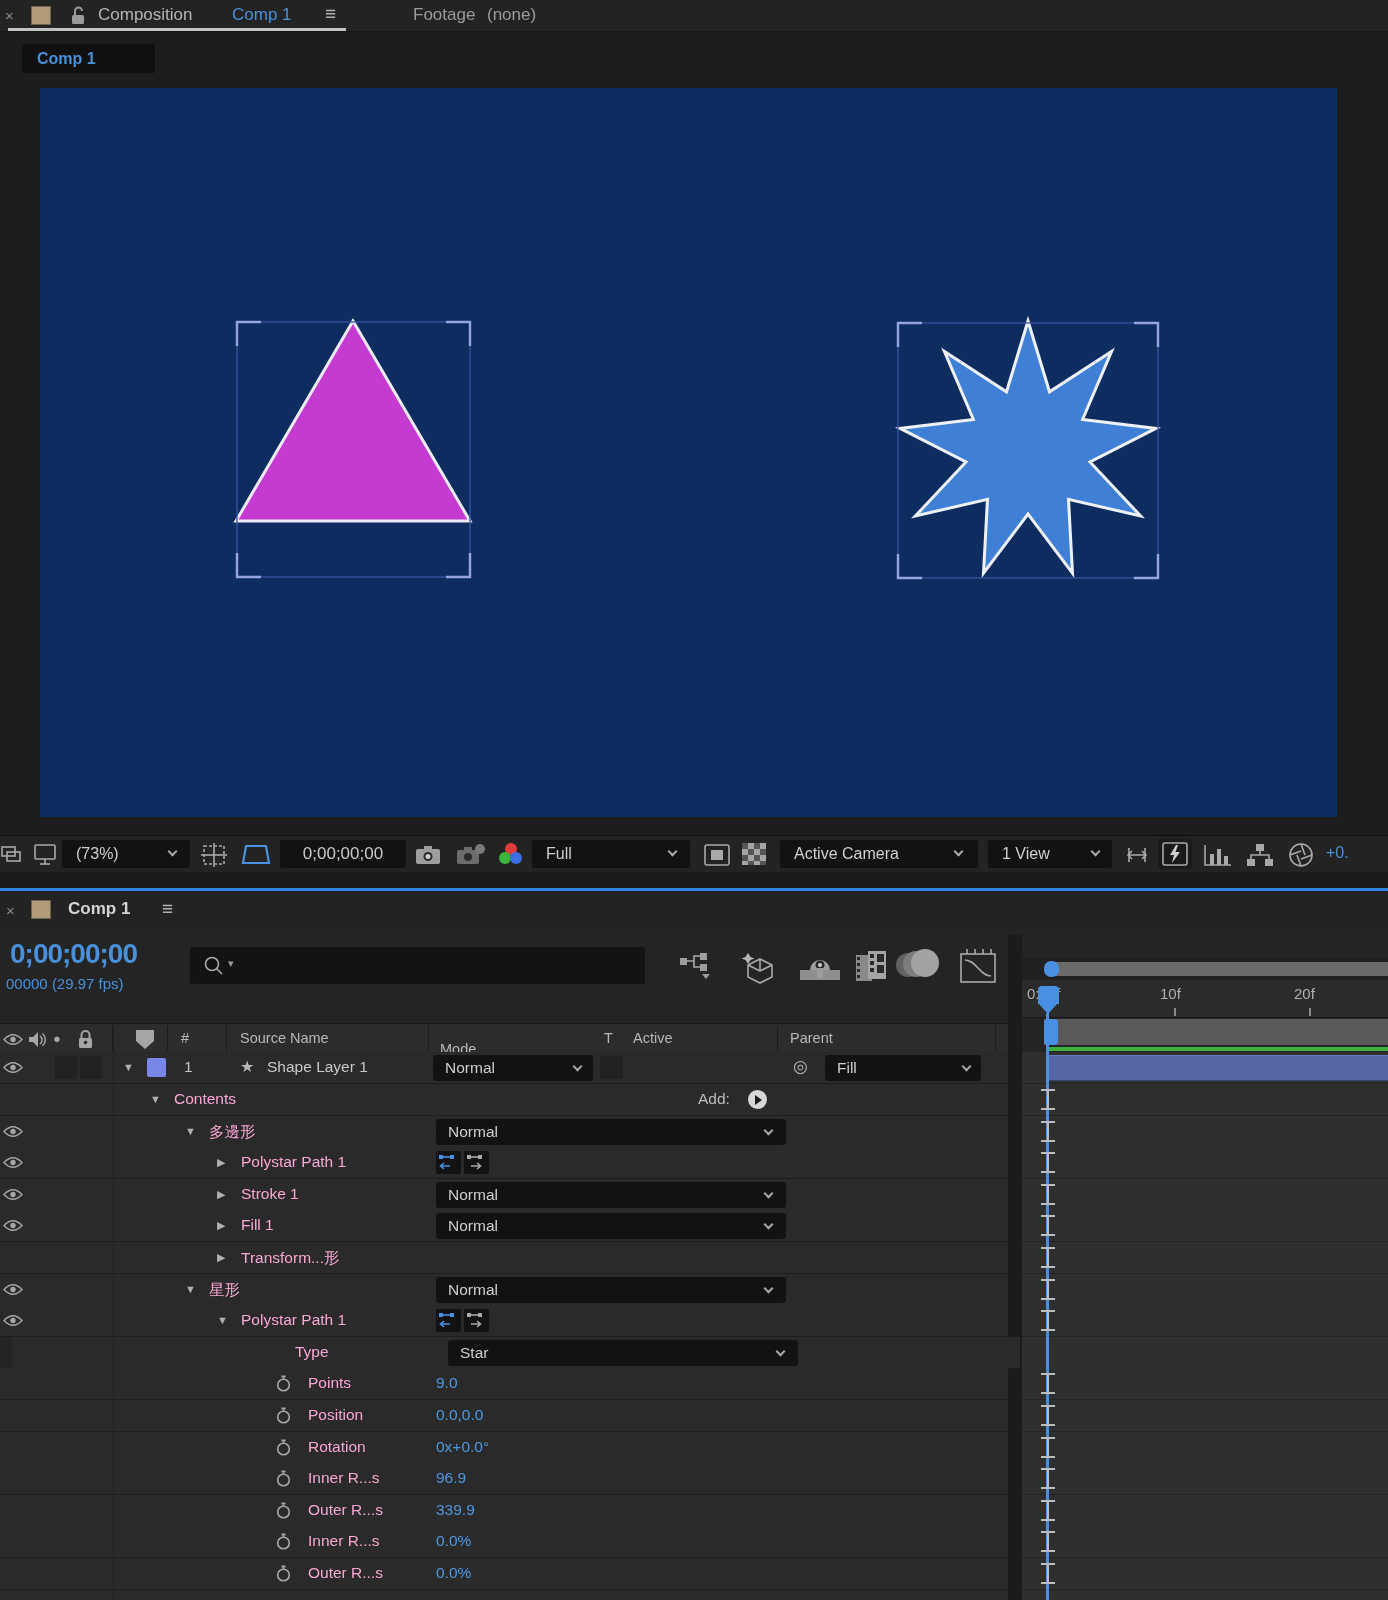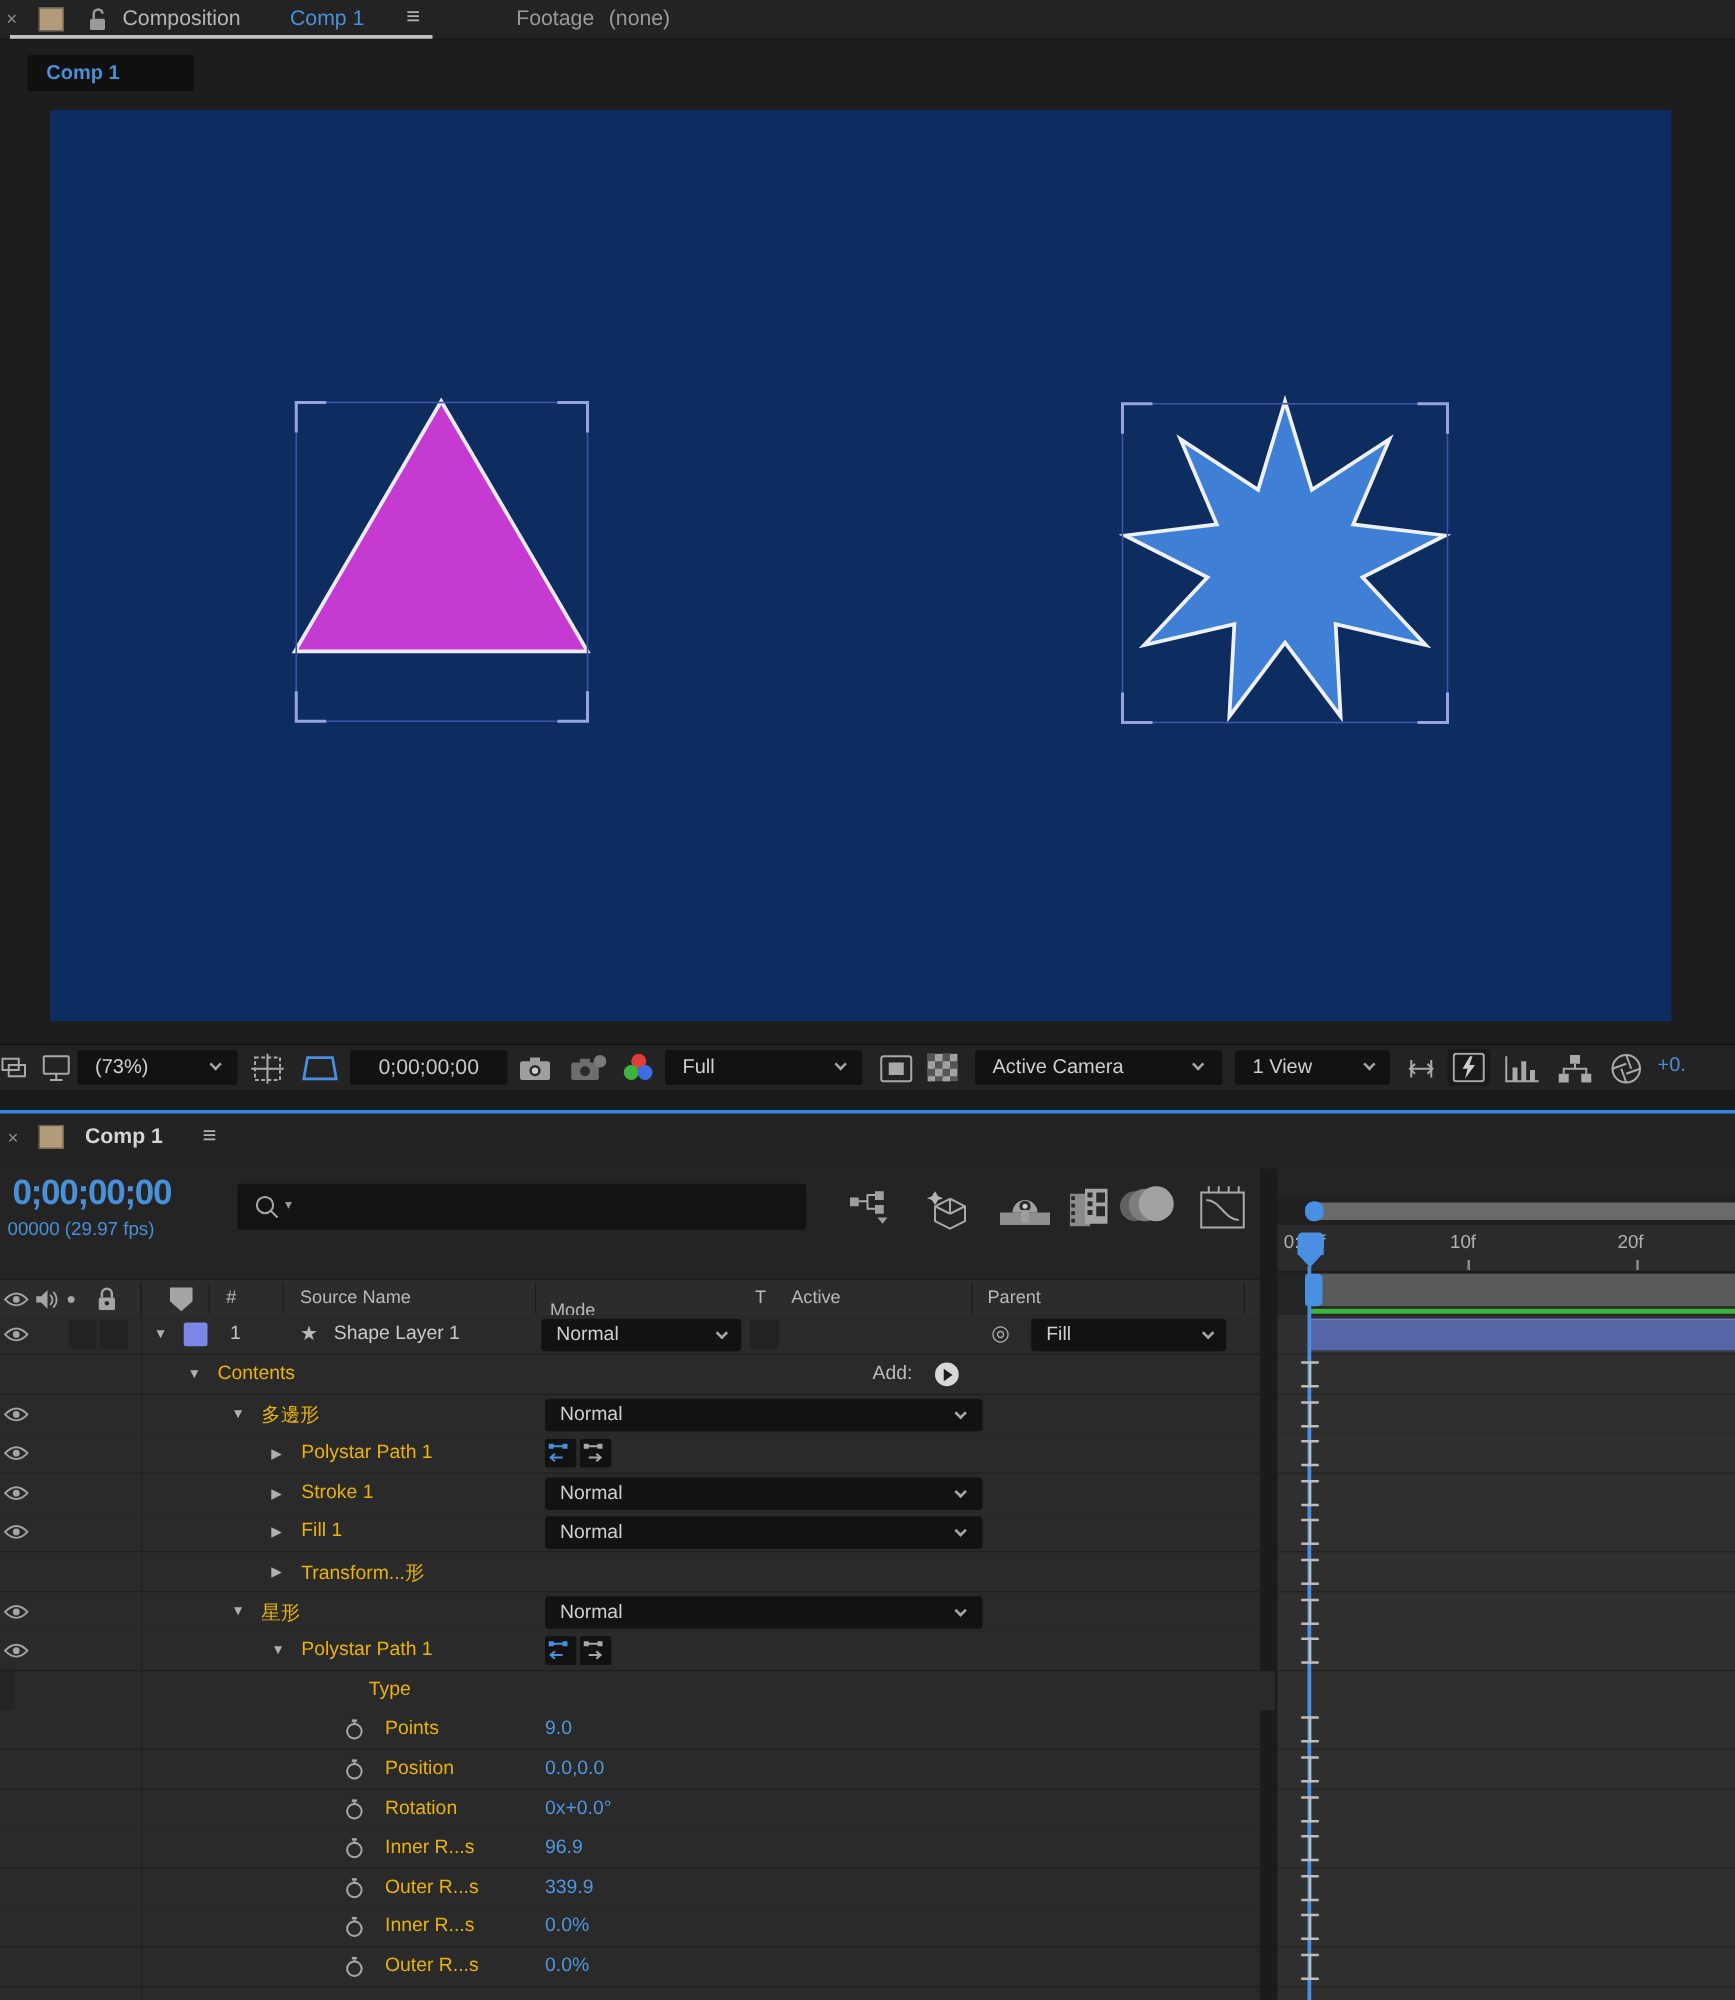--- a/index.html
+++ b/index.html
@@ -36,21 +36,21 @@
   #big-tc{left:10px;top:3px;font-size:28px;font-weight:bold;color:var(--accent);letter-spacing:-1px;}
   #fps-line{left:6px;top:40px;font-size:15px;color:var(--accent);}
   #search-box{left:190px;top:12px;width:455px;height:37px;background:#131313;border-radius:3px;}
   
   #col-head{left:0;top:1023px;width:1008px;height:30px;background:#2c2c2c;border-top:1px solid #1a1a1a;border-bottom:1px solid #1a1a1a;}
   .colvline{position:absolute;top:2px;height:25px;width:1px;background:#1c1c1c;}
   .colname{position:absolute;top:6px;font-size:14.5px;color:#b8b8b8;}
   
   .prow{position:absolute;left:0;width:1008px;height:32px;background:#2a2a2a;border-bottom:1px solid #1e1e1e;}
   .trow{position:absolute;left:1022px;width:366px;height:32px;background:#2f2f2f;border-bottom:1px solid #232323;}
-  .rlabel{position:absolute;top:6px;font-size:15.5px;color:#eab308;white-space:nowrap;}
+  .rlabel{position:absolute;top:6px;font-size:15.5px;color:#f9a8d4;white-space:nowrap;}
   .exp{position:absolute;top:9px;font-size:11px;color:#b0b0b0;}
   .val{position:absolute;top:6px;left:436px;font-size:15.5px;color:var(--value-blue);white-space:nowrap;}
   .row-dd{height:26px;top:3px;font-size:15.5px;line-height:26px;padding-left:12px;}
   .ibeam{position:absolute;left:1040px;width:16px;height:21px;z-index:6;}
   .ib-t{position:absolute;top:0;left:1px;right:1px;height:2px;background:#bdbdbd;}
   .ib-b{position:absolute;bottom:0;left:1px;right:1px;height:2px;background:#bdbdbd;}
   .ib-s{position:absolute;top:0;bottom:0;left:7px;width:2px;background:#bdbdbd;}
   .eyebox{position:absolute;left:3px;top:9px;}
   .stopwatch{position:absolute;top:7px;}
   .pathbox{position:absolute;top:4px;width:25px;height:23px;background:#121212;border-radius:2px;}
@@ -438,20 +438,21 @@
         <div class="pathbox" style="left:464px;"><svg width="21" height="20">
             <rect x="3" y="4" width="4" height="4" fill="#a8a8a8"></rect>
             <rect x="14" y="4" width="4" height="4" fill="#a8a8a8"></rect>
             <line x1="6" y1="6" x2="15" y2="6" stroke="#a8a8a8" stroke-width="1.6"></line>
             <path d="M7 15 H16 M13 12 l3.5 3 -3.5 3" stroke="#a8a8a8" stroke-width="1.6" fill="none"></path>
           </svg></div>
       </div>
       <div class="trow" style="top:1305px;"></div>
       <div class="prow" style="top:1337px;margin-left:12px;">
         <span class="rlabel" style="left:283px;">Type</span>
+        <div class="dd row-dd" style="left:436px;width:350px;"><span>Star</span><i class="chev" style="right:14px;top:8px;"></i></div>
       </div>
       <div class="trow" style="top:1337px;"></div>
       <div class="prow" style="top:1368px;">
         <svg class="stopwatch" style="left:276px;" width="15" height="17">
           <circle cx="7.5" cy="10" r="5.8" fill="none" stroke="#a8a8a8" stroke-width="1.6"></circle>
           <rect x="5.5" y="0.5" width="4" height="2" fill="#a8a8a8"></rect>
           <line x1="7.5" y1="2.5" x2="7.5" y2="4.5" stroke="#a8a8a8" stroke-width="1.6"></line>
         </svg>
         <span class="rlabel" style="left:308px;">Points</span>
         <span class="val">9.0</span>

